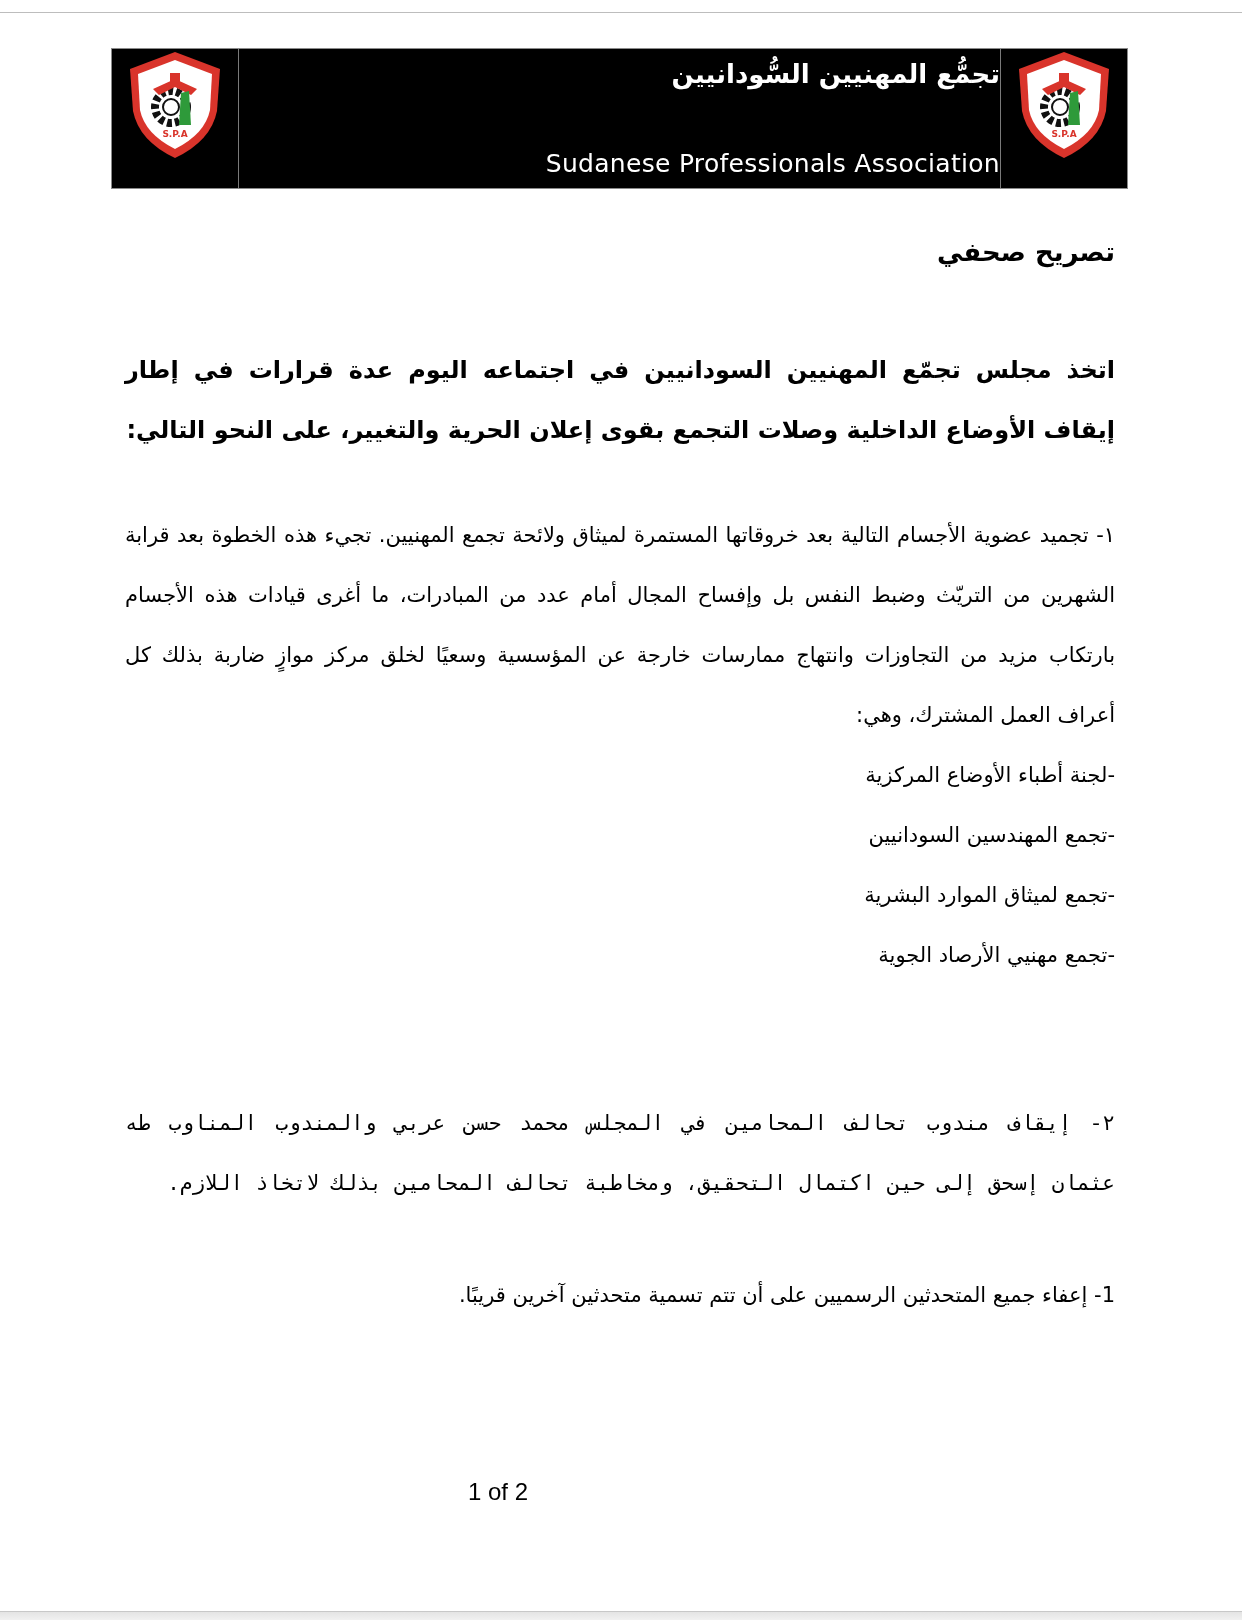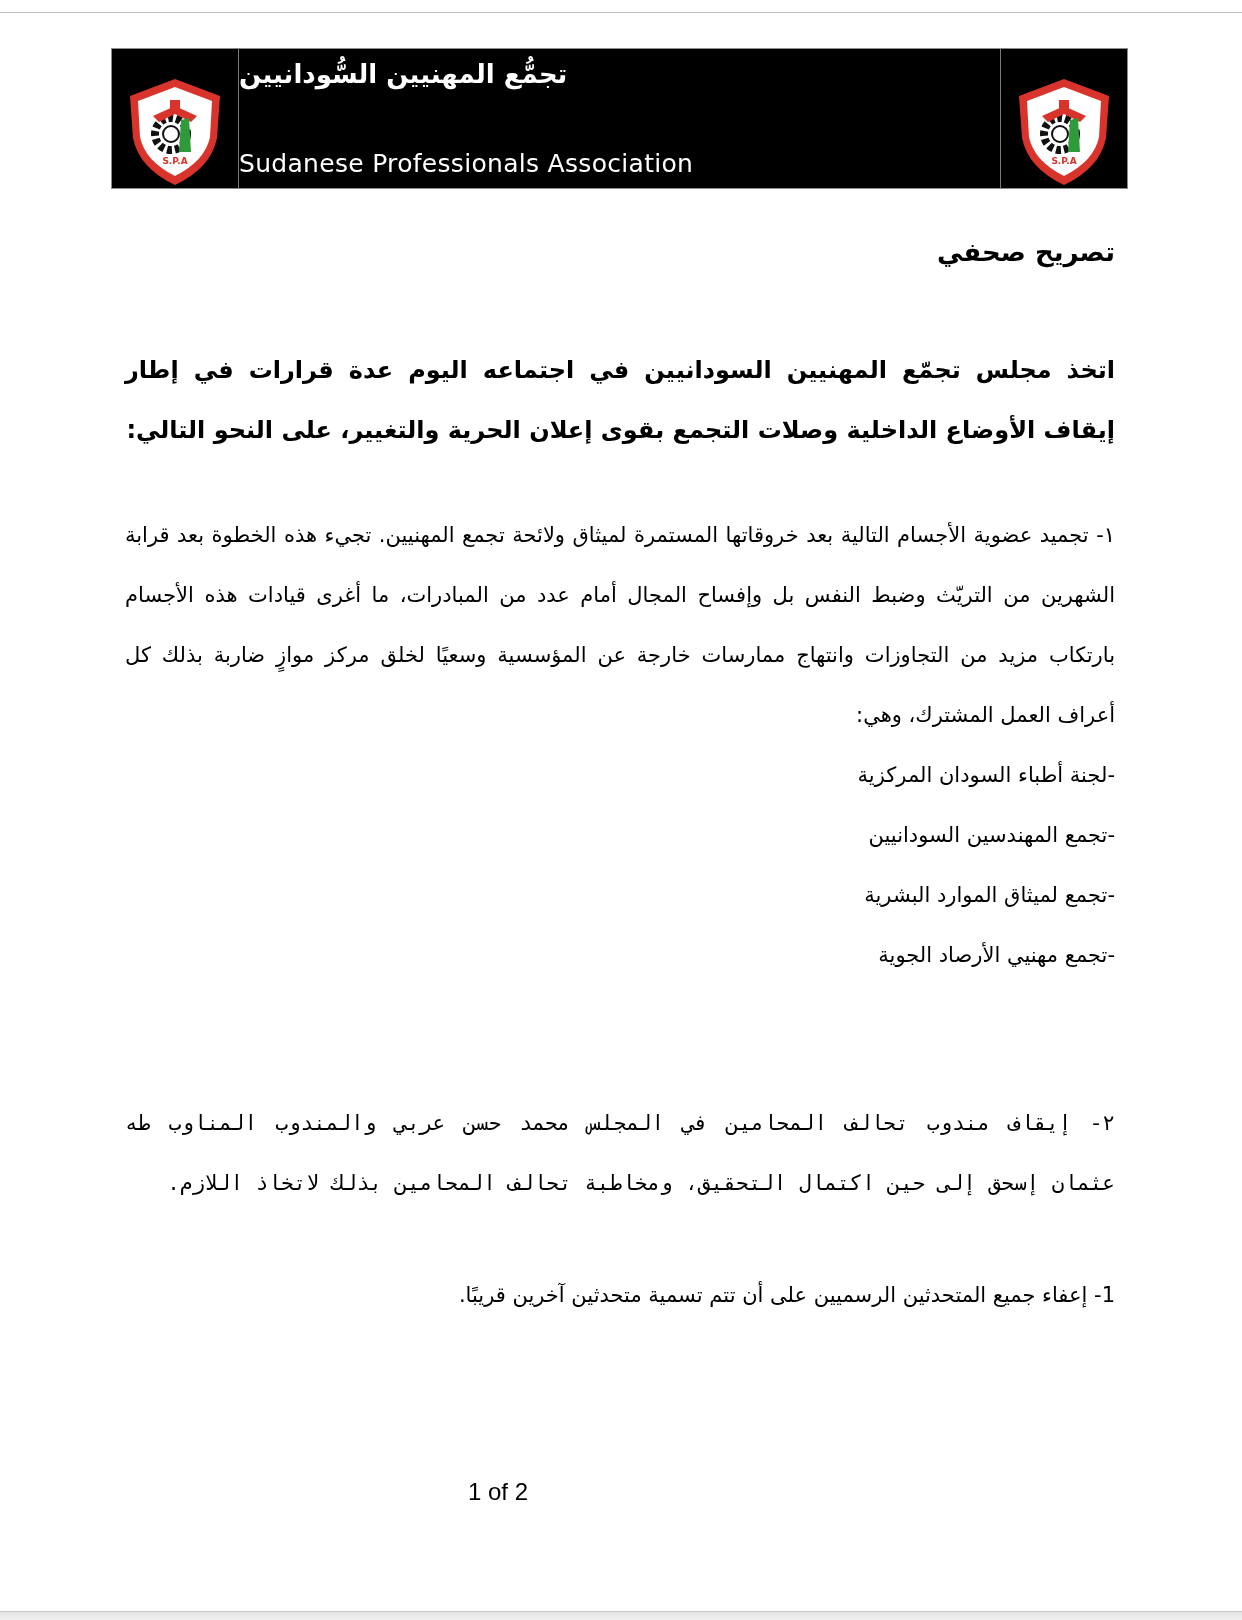--- a/index.html
+++ b/index.html
@@ -34,30 +34,30 @@
       width: 1017px; height: 141px;
       background: #000;
       border: 1px solid #8a8a8a;
       box-sizing: border-box;
       display: flex;
     }
     .logo-cell {
       width: 127px;
       height: 100%;
       display: flex;
-      align-items: flex-end;
+      align-items: flex-start;
       justify-content: center;
       box-sizing: border-box;
     }
     .logo-cell.left { border-right: 1px solid #7a7a7a; }
     .logo-cell.right { border-left: 1px solid #7a7a7a; }
     .header-center {
       flex: 1;
       position: relative;
-      text-align: left;
+      text-align: right;
       color: #fff;
     }
     .header-ar {
       position: absolute;
       top: 10px; left: 0; right: 0;
       direction: rtl;
       font-family: "DejaVu Sans", sans-serif;
       font-size: 26px;
       font-weight: bold;
     }
@@ -148,21 +148,21 @@
   </div>
 </div>
 
 <div class="doc title">تصريح صحفي</div>
 
 <div class="doc intro">اتخذ مجلس تجمّع المهنيين السودانيين في اجتماعه اليوم عدة قرارات في إطار إيقاف الأوضاع الداخلية وصلات التجمع بقوى إعلان الحرية والتغيير، على النحو التالي:</div>
 
 <div class="doc para p1">
   <div>١- تجميد عضوية الأجسام التالية بعد خروقاتها المستمرة لميثاق ولائحة تجمع المهنيين. تجيء هذه الخطوة بعد قرابة الشهرين من التريّث وضبط النفس بل وإفساح المجال أمام عدد من المبادرات، ما أغرى قيادات هذه الأجسام بارتكاب مزيد من التجاوزات وانتهاج ممارسات خارجة عن المؤسسية وسعيًا لخلق مركز موازٍ ضاربة بذلك كل أعراف العمل المشترك، وهي:</div>
   <ul class="list">
-    <li>-لجنة أطباء السودان المركزية</li>
+    <li>-لجنة أطباء الأوضاع المركزية</li>
     <li>-تجمع المهندسين السودانيين</li>
     <li>-تجمع لميثاق الموارد البشرية</li>
     <li>-تجمع مهنيي الأرصاد الجوية</li>
   </ul>
 </div>
 
 <div class="doc para p2">٢- إيقاف مندوب تحالف المحامين في المجلس محمد حسن عربي والمندوب المناوب طه عثمان إسحق إلى حين اكتمال التحقيق، ومخاطبة تحالف المحامين بذلك لاتخاذ اللازم.</div>
 
 <div class="doc para p3">1- إعفاء جميع المتحدثين الرسميين على أن تتم تسمية متحدثين آخرين قريبًا.</div>
 

